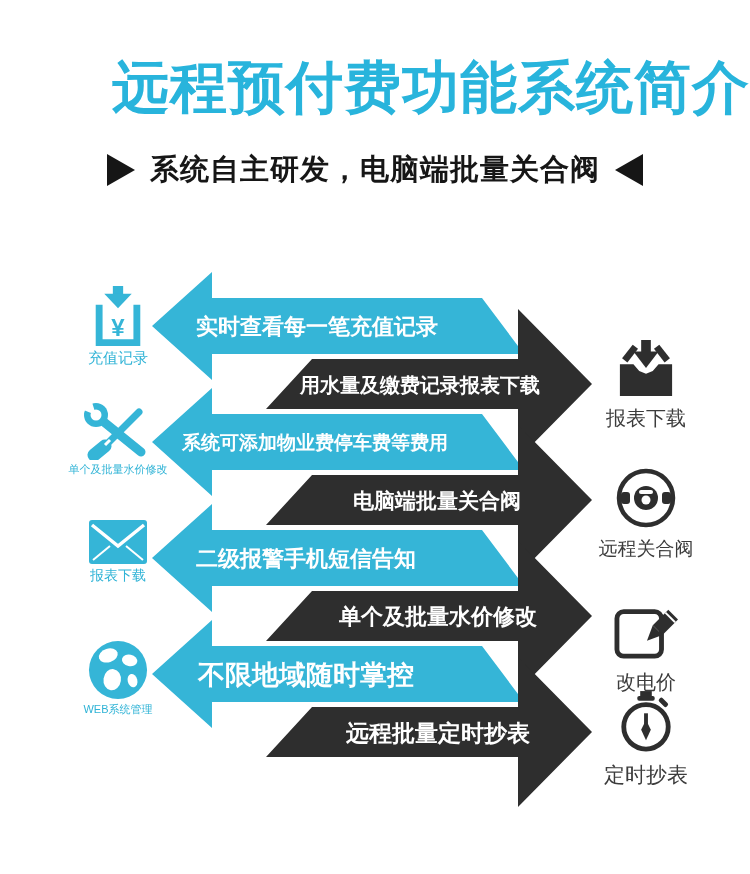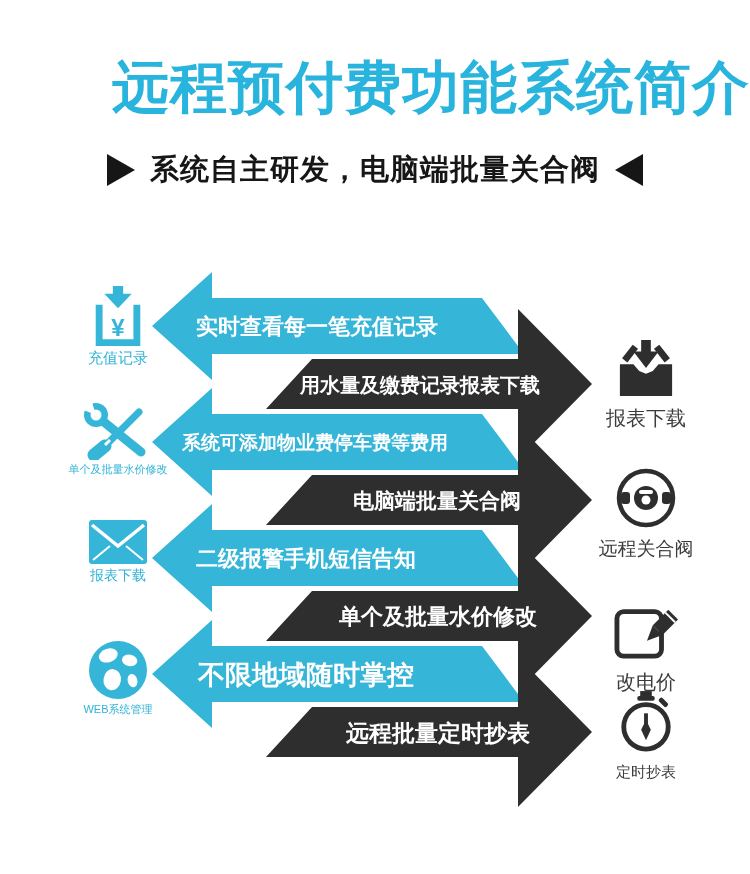--- a/index.html
+++ b/index.html
@@ -25,21 +25,21 @@
   .arrows text{fill:#ffffff;font-weight:bold;font-family:"Liberation Sans","DejaVu Sans",sans-serif;}
   .cyan-shape{fill:#35b5d7;}
   .dark-shape{fill:#2e2e2e;}
   
   .feat{position:absolute;display:flex;flex-direction:column;align-items:center;}
   .feat-left{left:56px;width:124px;}
   .feat-right{left:571px;width:150px;}
   .feat-label-left{margin-top:3px;color:#2fb3d6;text-align:center;line-height:1.15;}
   .feat-label-right{margin-top:9px;color:#3c3c3c;text-align:right;line-height:1.15;}
   .lbl-15{font-size:15px;} .lbl-11{font-size:11px;} .lbl-14{font-size:14px;} .lbl-13{font-size:11px;}
-  .lbl-20{font-size:20px;} .lbl-19{font-size:19px;} .lbl-17{font-size:15px;}
+  .lbl-20{font-size:20px;} .lbl-19{font-size:19px;} .lbl-17{font-size:21px;}
 </style>
 </head>
 <body>
 
 <div class="stage">
 
   <h1 class="title">远程预付费功能系统简介</h1>
 
   <div class="subtitle">
     <span class="tri tri-right"></span>

